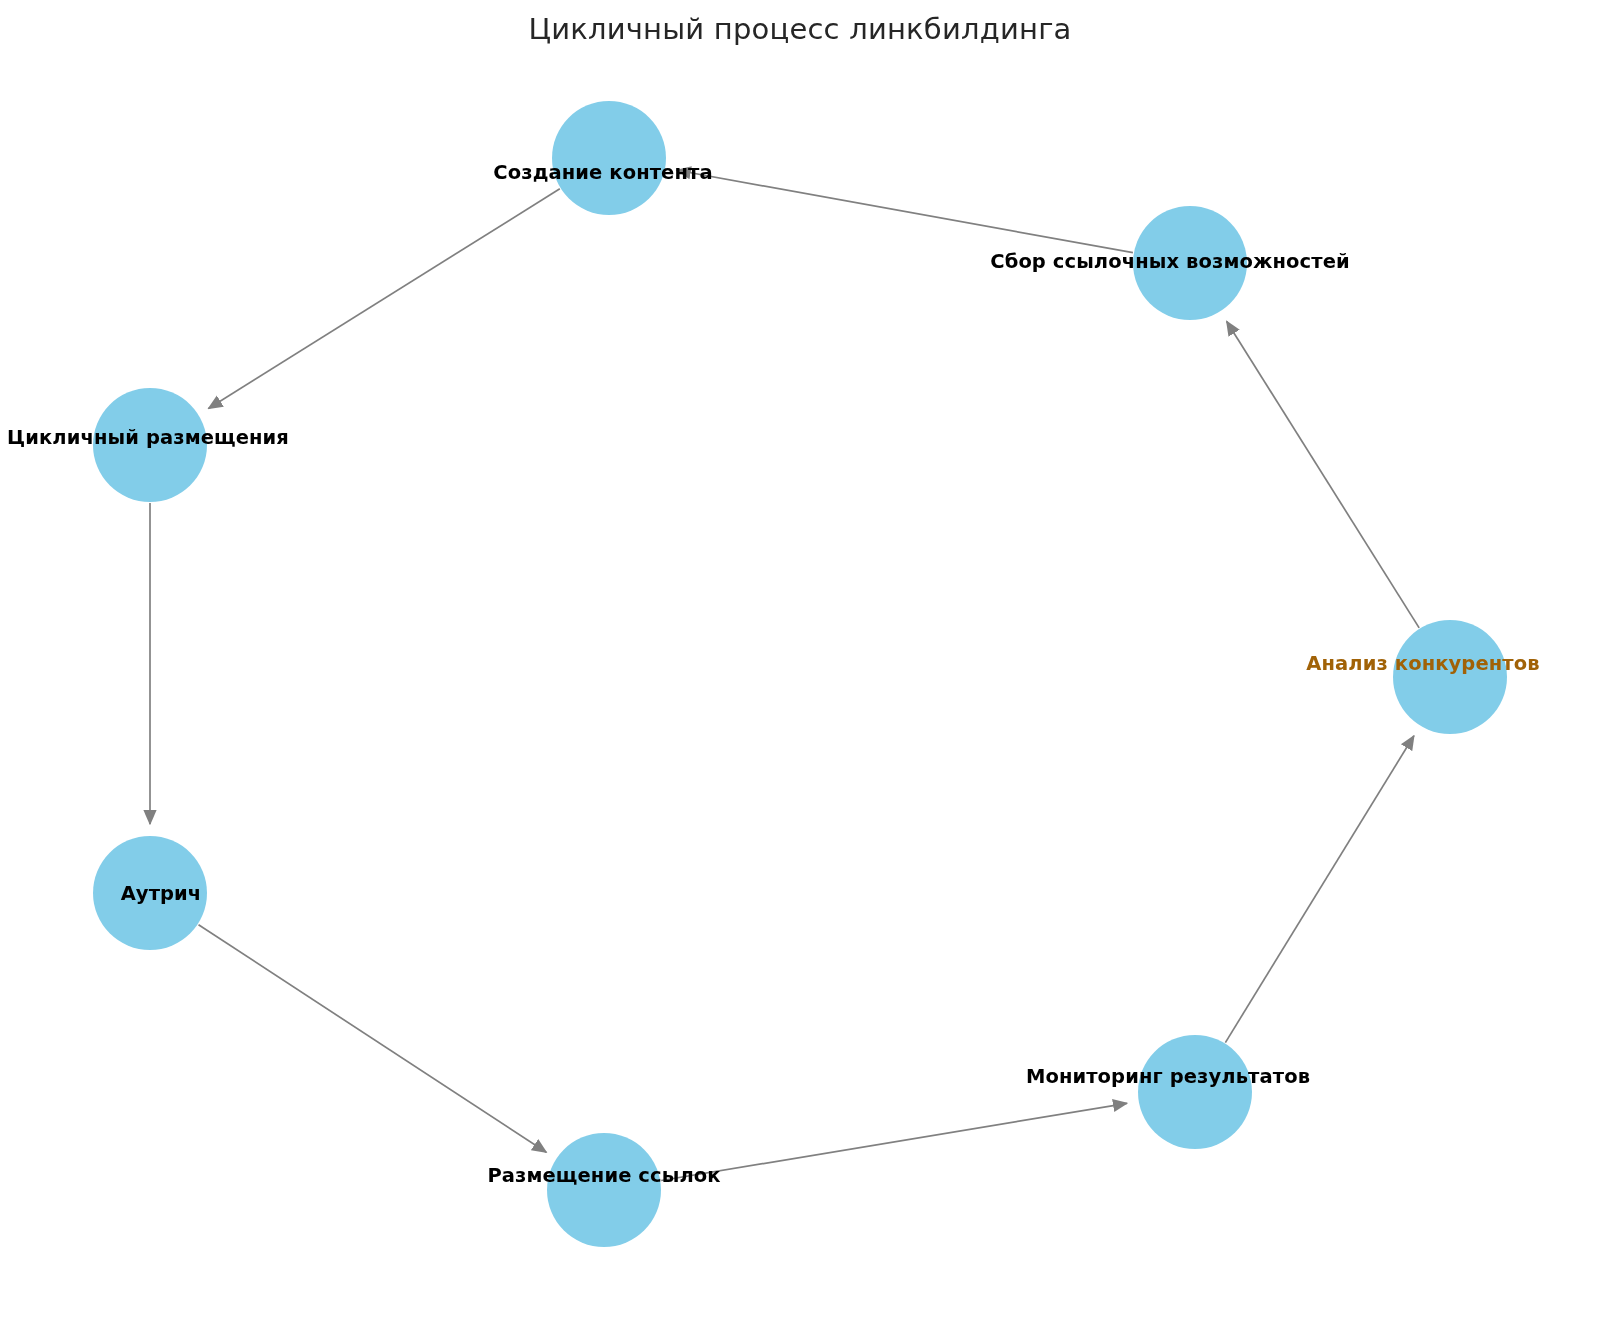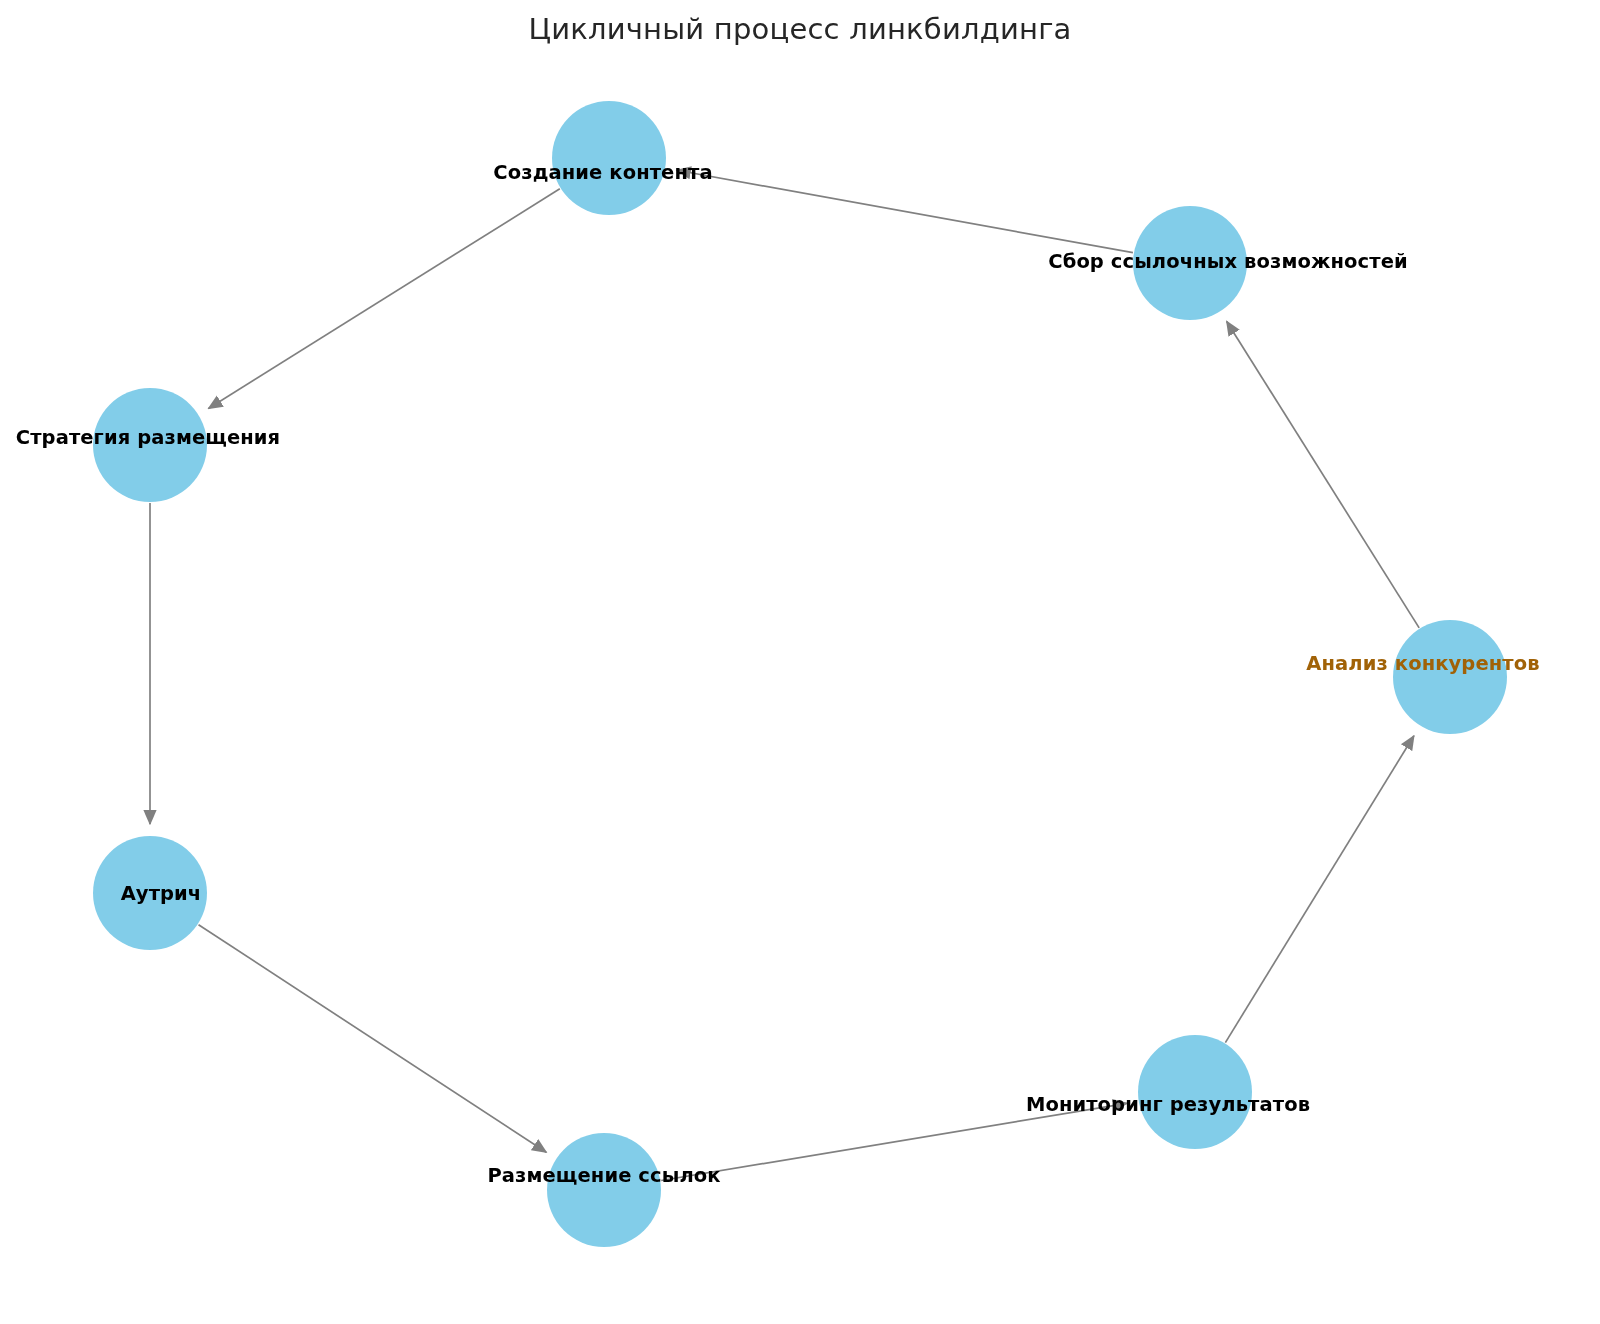--- a/index.html
+++ b/index.html
@@ -85,21 +85,21 @@
       <div class="graph-node" style="left: 552px; top: 101px; width: 114px; height: 114px; background: rgb(130, 205, 233);"></div>
       <div class="graph-node" style="left: 1133px; top: 206px; width: 114px; height: 114px; background: rgb(130, 205, 233);"></div>
       <div class="graph-node" style="left: 1393px; top: 620px; width: 114px; height: 114px; background: rgb(130, 205, 233);"></div>
       <div class="graph-node" style="left: 1138px; top: 1035px; width: 114px; height: 114px; background: rgb(130, 205, 233);"></div>
       <div class="graph-node" style="left: 547px; top: 1133px; width: 114px; height: 114px; background: rgb(130, 205, 233);"></div>
       <div class="graph-node" style="left: 93px; top: 836px; width: 114px; height: 114px; background: rgb(130, 205, 233);"></div>
       <div class="graph-node" style="left: 93px; top: 388px; width: 114px; height: 114px; background: rgb(130, 205, 233);"></div>
     </div>
   <div id="labels-group">
       <div class="node-label" style="left: 603px; top: 156px; color: rgb(0, 0, 0); margin-top: 16px;">Создание контента</div>
-      <div class="node-label" style="left: 1228px; top: 261px; color: rgb(0, 0, 0);">Сбор ссылочных возможностей</div>
+      <div class="node-label" style="left: 1170px; top: 261px; color: rgb(0, 0, 0);">Сбор ссылочных возможностей</div>
       <div class="node-label" style="left: 1423px; top: 663px; color: #a16207;">Анализ конкурентов</div>
-      <div class="node-label" style="left: 1168px; top: 1076px; color: rgb(0, 0, 0); margin-top: 28px;">Мониторинг результатов</div>
+      <div class="node-label" style="left: 1168px; top: 1076px; color: rgb(0, 0, 0);">Мониторинг результатов</div>
       <div class="node-label" style="left: 604px; top: 1175px; color: rgb(0, 0, 0);">Размещение ссылок</div>
       <div class="node-label" style="left: 150px; top: 893px; color: rgb(0, 0, 0); margin-left: 11px;">Аутрич</div>
-      <div class="node-label" style="left: 148px; top: 437px; color: rgb(0, 0, 0);">Стратегия размещения</div>
+      <div class="node-label" style="left: 148px; top: 437px; color: rgb(0, 0, 0);">Цикличный размещения</div>
     </div>
 
 </div>
 
 </body></html>

